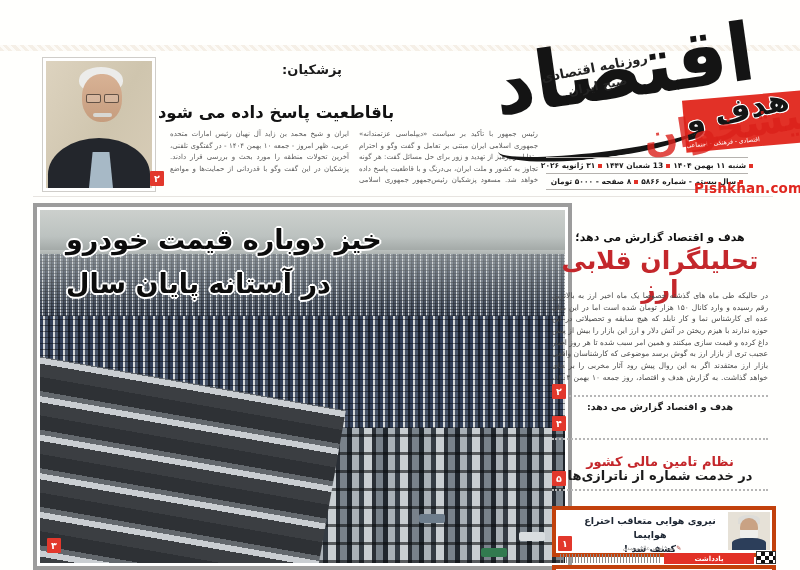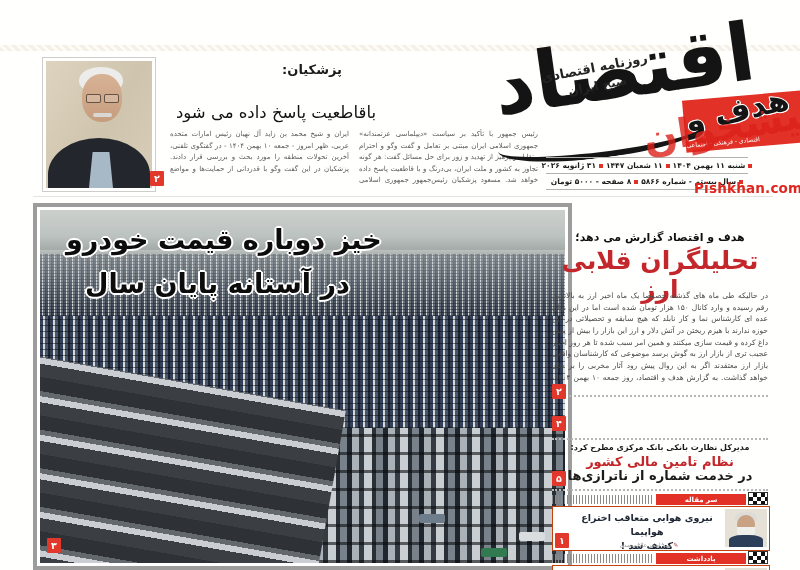--- a/index.html
+++ b/index.html
@@ -48,21 +48,21 @@
            background:linear-gradient(#d8b295,#c69d7e);}
   .pz-glasses{position:absolute;left:40px;top:33px;width:33px;height:9px;display:flex;gap:3px;}
   .pz-glasses i{flex:1;border:1px solid rgba(60,48,40,.75);border-radius:2px;background:rgba(255,255,255,.18);}
   .pz-mst{position:absolute;left:47px;top:52px;width:19px;height:4px;background:#d8d8d4;border-radius:2px;}
   .pz-jacket{position:absolute;left:2px;bottom:0;width:102px;height:50px;background:#23262c;
              border-radius:55% 55% 0 0/80% 80% 0 0;}
   .pz-shirt{position:absolute;left:43px;bottom:0;width:24px;height:36px;background:#a7b9c6;
             clip-path:polygon(15% 0,85% 0,100% 100%,0 100%);}
   .pz-kicker{left:262px;top:62px;width:100px;text-align:center;font-size:13px;font-weight:bold;}
   .pz-h1{left:148px;top:80px;width:256px;text-align:center;font-size:16.5px;font-weight:bold;color:#121212;}
-  .pz-h2{left:148px;top:103px;width:256px;text-align:center;font-size:16.5px;font-weight:normal;color:#121212;}
+  .pz-h2{left:148px;top:103px;width:256px;text-align:center;font-size:16.5px;font-weight:bold;color:#121212;}
   .pz-body{left:170px;top:129px;width:368px;height:62px;columns:2;column-gap:10px;
            font-size:7px;line-height:1.66;text-align:justify;color:#5a5a5a;overflow:hidden;}
   .badge{background:#e2382c;color:#fff;font-size:9.5px;font-weight:bold;width:14px;height:15px;
          display:flex;align-items:center;justify-content:center;border-radius:1px;flex:0 0 auto;}
   .pz-badge{left:150px;top:171px;}
 
   
   .photo-frame{left:33px;top:203px;width:539px;height:367px;border:4px solid #9c9c9c;
                background:#fff;box-sizing:border-box;}
   .photo-inner{position:absolute;inset:0;border:3px solid #fff;overflow:hidden;background:#41454b;}
@@ -78,21 +78,21 @@
      background:repeating-linear-gradient(0deg,rgba(12,14,16,.6) 0 3px,rgba(255,255,255,0) 3px 18px),
                 repeating-linear-gradient(90deg,#c9ced2 0 8px,#2a2f36 8px 12px,#79828b 12px 19px,#20262d 19px 24px,#aab1b7 24px 31px,#343b43 31px 36px);}
   .lot-diag{position:absolute;left:-30px;bottom:-28px;width:320px;height:210px;transform:rotate(10deg);
      background:repeating-linear-gradient(0deg,#3b3e42 0 13px,#caced2 13px 19px,#63686d 19px 24px,#2e3135 24px 38px);}
   .haze{position:absolute;left:0;top:40px;right:0;height:70px;
         background:linear-gradient(rgba(205,210,208,.55),rgba(205,210,208,0));}
   .car-a{position:absolute;width:26px;height:9px;border-radius:2px;}
   .photo-h1{left:26px;top:14px;font-size:27px;font-weight:bold;color:#0c0c0c;z-index:5;
      text-shadow:-2px 0 #fff,2px 0 #fff,0 -2px #fff,0 2px #fff,-1px -1px #fff,1px 1px #fff,1px -1px #fff,-1px 1px #fff;}
   .photo-h2{left:26px;top:58px;font-size:27px;font-weight:bold;color:#0c0c0c;z-index:5;
-     text-shadow:-2px 0 #fff,2px 0 #fff,0 -2px #fff,0 2px #fff,-1px -1px #fff,1px 1px #fff,1px -1px #fff,-1px 1px #fff;padding-left:19px;}
+     text-shadow:-2px 0 #fff,2px 0 #fff,0 -2px #fff,0 2px #fff,-1px -1px #fff,1px 1px #fff,1px -1px #fff,-1px 1px #fff;}
   .photo-badge{position:absolute;left:7px;bottom:10px;z-index:6;}
 
   
   .rcol{left:552px;top:203px;width:216px;height:367px;margin-top:26px;}
   .rcol .abs{left:0;width:216px;}
   .center{text-align:center;}
   .s1-kicker{top:2px;font-size:11px;font-weight:bold;color:#101010;}
   .s1-headline{top:17px;font-size:25px;font-weight:bold;color:#c4272b;}
   .s1-body{top:61px;height:93px;font-size:7.5px;line-height:1.56;text-align:justify;color:#4a4a4a;overflow:hidden;}
   .badge-row{top:155px;display:flex;align-items:center;gap:3px;}
@@ -103,27 +103,27 @@
   .s2-headline{position:absolute;left:20px;right:4px;text-align:center;font-size:16px;font-weight:bold;color:#c4272b;}
   .s2-badge{position:absolute;left:0;top:2px;}
   .dot2{top:209px;}
   .s3-kicker{top:214px;font-size:8px;font-weight:bold;}
   .s3-h1{top:225px;font-size:13px;font-weight:bold;color:#c4272b;}
   .s3-h2{top:239px;font-size:13px;font-weight:bold;color:#1b1b1b;}
   .s3-badge{position:absolute;left:0;top:242px;}
   .dot3{top:260px;}
 
   .sec-header{height:11px;display:flex;align-items:center;gap:2px;}
-  .ed-header{top:265px;} .note-header{top:324px;}
+  .ed-header{top:265px;} .note-header{top:324px;padding-left:8px;}
   .checker{width:20px;height:13px;border:1px solid #333;box-sizing:border-box;margin-top:-2px;
            background:repeating-conic-gradient(#101010 0% 25%,#fff 0% 50%);background-size:8px 8px;}
   .sec-label{width:90px;height:11px;background:#e23127;color:#fff;font-size:7px;font-weight:bold;
              display:flex;align-items:center;justify-content:center;}
   .stripes{flex:1;height:9px;background:repeating-linear-gradient(90deg,#8a8a8a 0 1px,transparent 1px 3px);}
-  .sec-box{border:1px solid #c2410c;background:#fff;}
+  .sec-box{border:4px solid #c2410c;background:#fff;}
   .ed-box{top:277px;height:43px;} .note-box{top:336px;height:44px;}
   .auth-photo{position:absolute;right:2px;top:2px;width:42px;height:38px;overflow:hidden;background:#e6e1d7;}
   .ap-face{position:absolute;left:12px;top:6px;width:18px;height:20px;border-radius:48%;background:#c9a284;}
   .ap-hair{position:absolute;left:10px;top:3px;width:22px;height:9px;border-radius:50% 50% 0 0;background:#dddcd8;}
   .ap-beard{position:absolute;left:12px;top:18px;width:18px;height:12px;border-radius:0 0 50% 50%;background:#efefec;}
   .ap-suit{position:absolute;left:4px;bottom:0;width:34px;height:12px;border-radius:40% 40% 0 0;background:#2c3e5a;}
   .ap-hair-dark{background:#575049;} .ap-suit-dark{background:#23262c;}
   .sec-h{position:absolute;right:48px;left:20px;top:4px;text-align:center;
          font-size:9.5px;font-weight:bold;color:#1c2532;line-height:1.45;}
   .ed-author{position:absolute;right:48px;left:24px;bottom:2px;text-align:center;font-size:5.5px;color:#909090;}
@@ -150,21 +150,21 @@
   <div class="abs mast-title">اقتصاد</div>
   <div class="abs swash"></div>
   <div class="abs watermark">پیشخوان</div>
   <div class="abs watermark-url">Pishkhan.com</div>
 
   <div class="abs dates">
     <div class="date-row">
       <span class="sq"></span>
       <span>شنبه ۱۱ بهمن ۱۴۰۴</span>
       <span class="sq"></span>
-      <span>۱۱ شعبان ۱۴۴۷</span>
+      <span>13 شعبان ۱۴۴۷</span>
       <span class="sq"></span>
       <span>۳۱ ژانویه ۲۰۲۶</span>
     </div>
     <div class="date-row">
       <span class="sq"></span>
       <span>سال بیستم - شماره ۵۸۶۶</span>
       <span class="sq"></span>
       <span>۸ صفحه - ۵۰۰۰ تومان</span>
     </div>
   </div>
@@ -207,36 +207,31 @@
   <div class="abs rcol">
 
     <div class="abs s1-kicker center">هدف و اقتصاد گزارش می دهد؛</div>
     <div class="abs s1-headline center">تحلیلگران قلابی ارز</div>
     <div class="abs s1-body">در حالیکه طی ماه های گذشته خصوصا یک ماه اخیر ارز به بالاترین رقم رسیده و وارد کانال ۱۵۰ هزار تومان شده است اما در این میان عده ای کارشناس نما و کار نابلد که هیچ سابقه و تحصیلاتی در این حوزه ندارند با هیزم ریختن در آتش دلار و ارز این بازار را بیش از پیش داغ کرده و قیمت سازی میکنند و همین امر سبب شده تا هر روز اخبار عجیب تری از بازار ارز به گوش برسد موضوعی که کارشناسان واقعی بازار ارز معتقدند اگر به این روال پیش رود آثار مخربی را بر جای خواهد گذاشت. به گزارش هدف و اقتصاد، روز جمعه ۱۰ بهمن ۱۴۰۴، بازار ارز ایران تحت تأثیر مجموعه‌ای از عوامل داخلی و خارجی، روزی نسبتا آرام اما پر از نکته را پشت سر...</div>
     <div class="abs badge-row">
       <div class="dotfill"></div>
       <div class="badge">۲</div>
     </div>
 
+    <div class="abs s2-kicker center">هدف و اقتصاد گزارش می دهد:</div>
     <div class="abs s2-row">
       <div class="badge s2-badge">۴</div>
     </div>
     <div class="abs dotline dot2"></div>
 
-    <div class="abs s3-kicker center">مدیرکل نظارت بانکی بانک مرکزی مطرح کرد:</div>
     <div class="abs s3-h1 center">نظام تامین مالی کشور</div>
     <div class="abs s3-h2 center">در خدمت شماره از ناترازی‌ها</div>
     <div class="badge s3-badge">۵</div>
     <div class="abs dotline dot3"></div>
 
-    <div class="abs sec-header ed-header">
-      <div class="checker"></div>
-      <div class="sec-label">سر مقاله</div>
-      <div class="stripes"></div>
-    </div>
     <div class="abs sec-box ed-box">
       <div class="auth-photo">
         <div class="ap-hair"></div>
         <div class="ap-face"></div>
         <div class="ap-beard"></div>
         <div class="ap-suit"></div>
       </div>
       <div class="sec-h">
         <span>نیروی هوایی متعاقب اختراع هواپیما</span><br>
         <span>کشف شد !</span>

